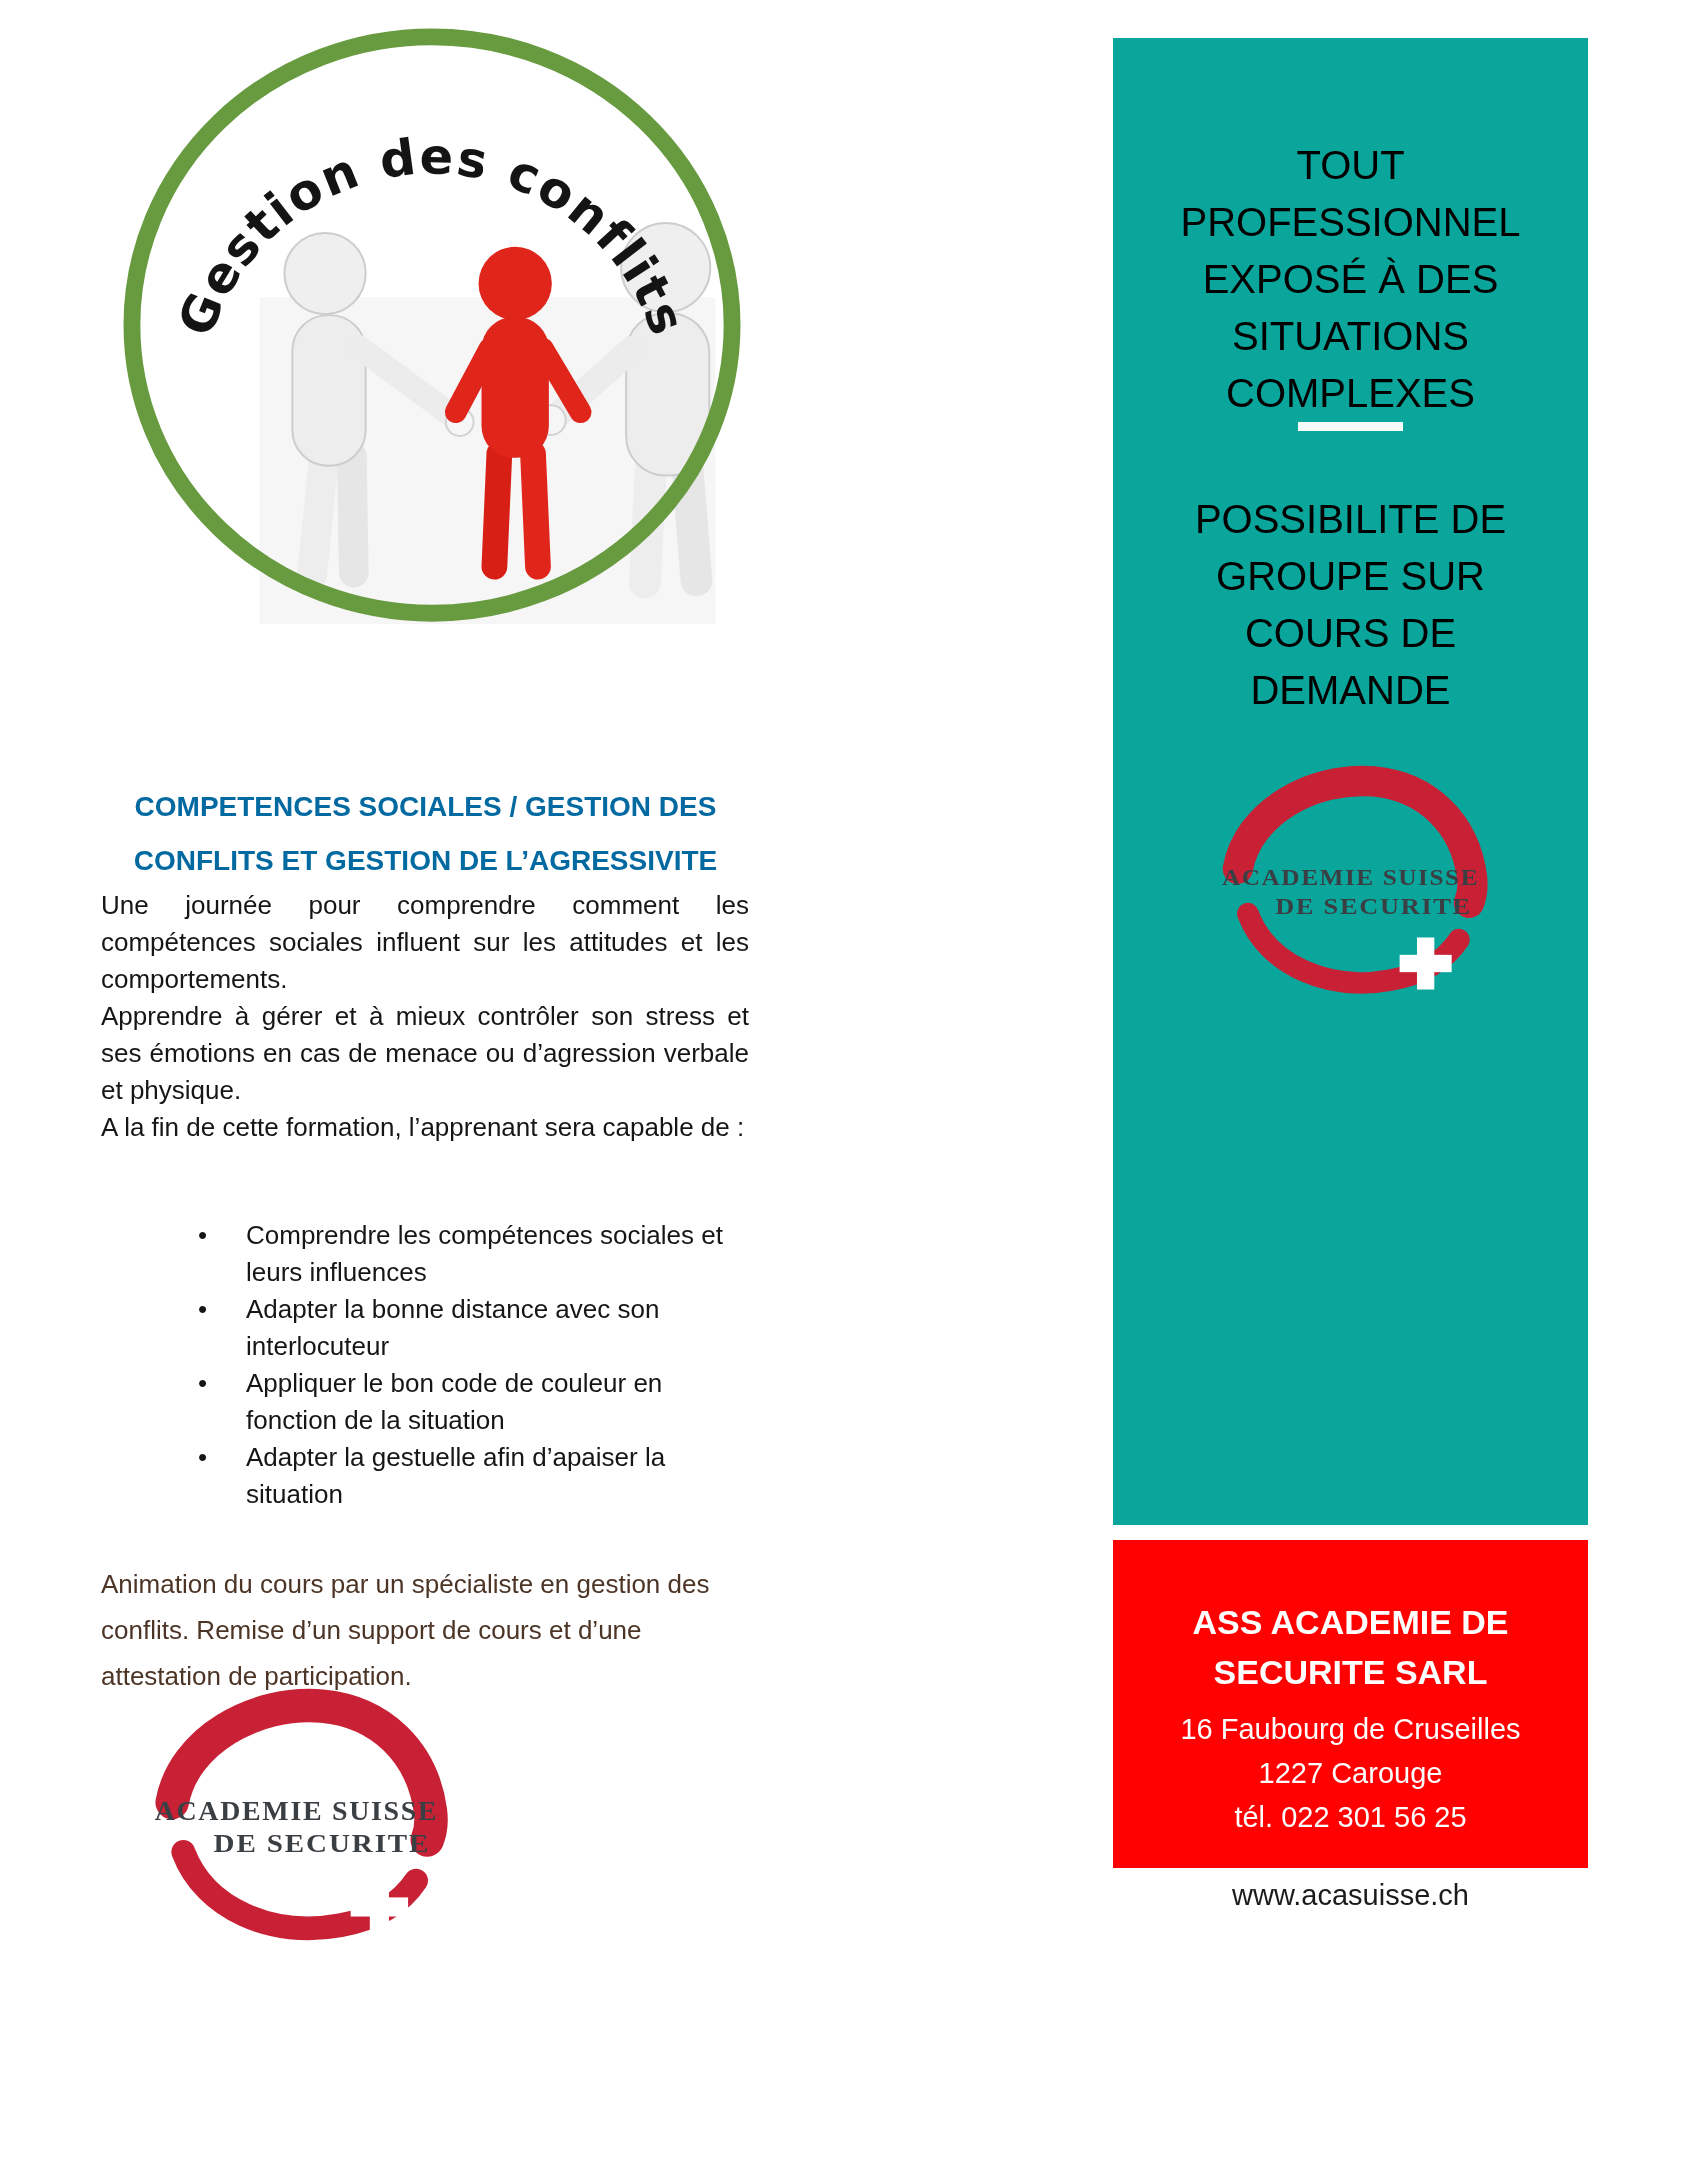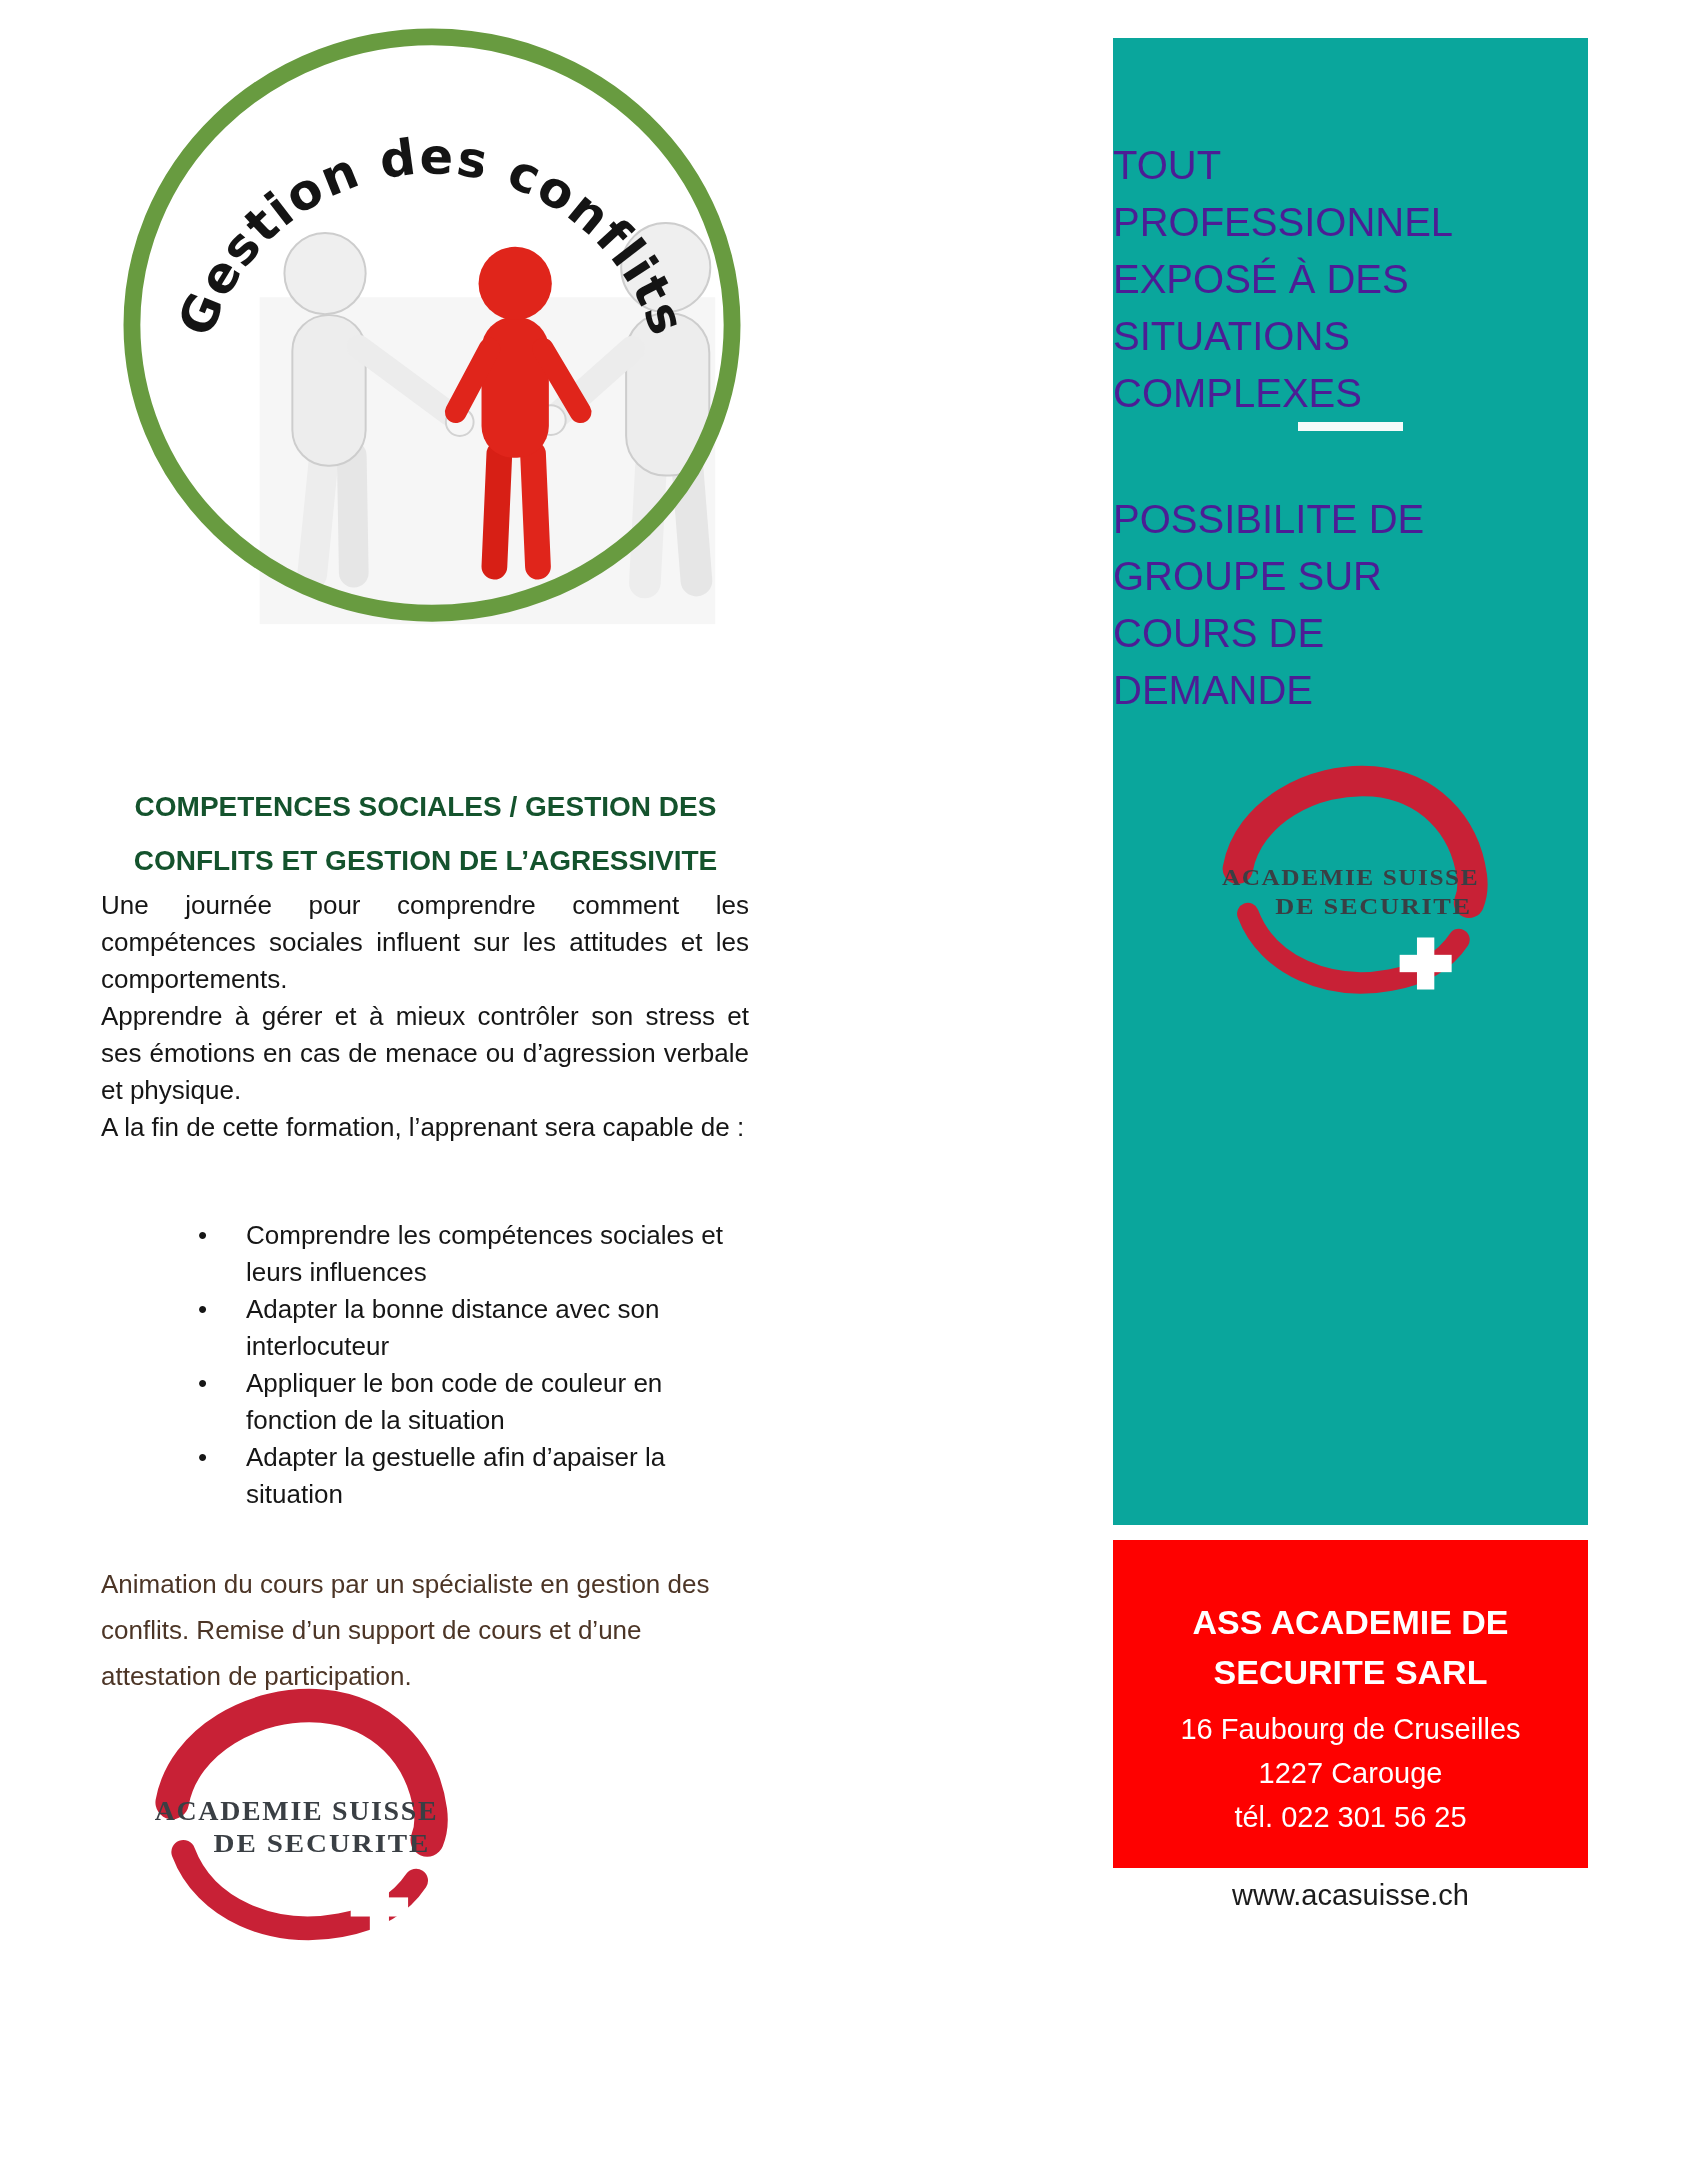--- a/index.html
+++ b/index.html
@@ -7,21 +7,21 @@
     position:relative;width:1683px;height:2178px;background:#ffffff;overflow:hidden;
     font-family:"Liberation Sans","DejaVu Sans",sans-serif;color:#161616;
   }
   
   .badge{position:absolute;left:111px;top:20px;width:642px;height:616px;}
   .badge svg{width:100%;height:100%;display:block;}
   .arc-text{font-family:"DejaVu Sans",sans-serif;font-weight:600;font-size:50px;fill:#141414;letter-spacing:2px;}
   
   .course-title{
     position:absolute;left:99px;top:780px;width:653px;text-align:center;
-    color:#14532d;font-weight:bold;font-size:28px;line-height:54px;
+    color:#0369a1;font-weight:bold;font-size:28px;line-height:54px;
   }
   .course-title div{white-space:nowrap;}
   
   .course-body{position:absolute;left:101px;top:887px;width:648px;font-size:26px;line-height:37px;}
   .course-body p{margin:0;}
   .p-justify{text-align:justify;}
   .p-nowrap{white-space:nowrap;}
   .bullets{margin:71px 0 0 0;padding:0;list-style:none;}
   .bullets li{display:flex;align-items:flex-start;padding-left:97px;}
   .bullets .marker{width:48px;flex:0 0 48px;}
@@ -29,21 +29,21 @@
   .outro{
     margin-top:48px;width:653px;color:#4c3526;font-size:26px;line-height:46px;
   }
   
   .logo-left{position:absolute;left:137px;top:1683px;width:319px;height:267px;}
   .logo-left svg,.sidebar-logo svg{width:100%;height:100%;display:block;}
   .logo-text{font-family:"Liberation Serif","DejaVu Serif",serif;font-weight:bold;fill:#3a3f44;}
   
   .sidebar{
     position:absolute;left:1113px;top:38px;width:475px;height:1487px;background:#0aa69c;
-    color:#4c1d95;text-align:left;box-sizing:border-box;padding-top:99px;
+    color:#000000;text-align:center;box-sizing:border-box;padding-top:99px;
     font-size:40px;line-height:57px;
   }
   .sidebar .divider{width:105px;height:3px;background:#f4fbfa;margin:0 auto;}
   .sb-audience{margin:0;}
   .sb-div1{margin-top:91px;}
   .sb-price{margin-top:36px;line-height:48px;}
   .sb-div2{margin-top:78px;}
   .sb-duration{margin-top:35px;line-height:48px;}
   .sb-div3{margin-top:80px;}
   .sb-group{margin-top:60px;}

